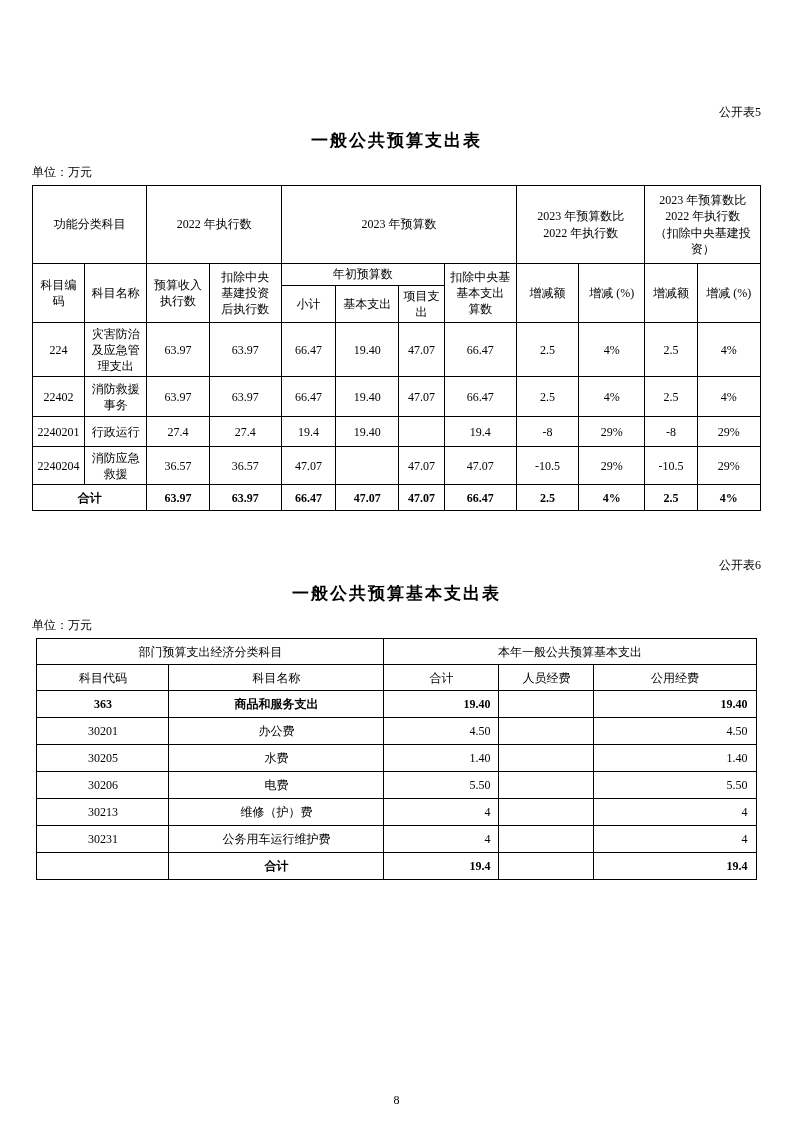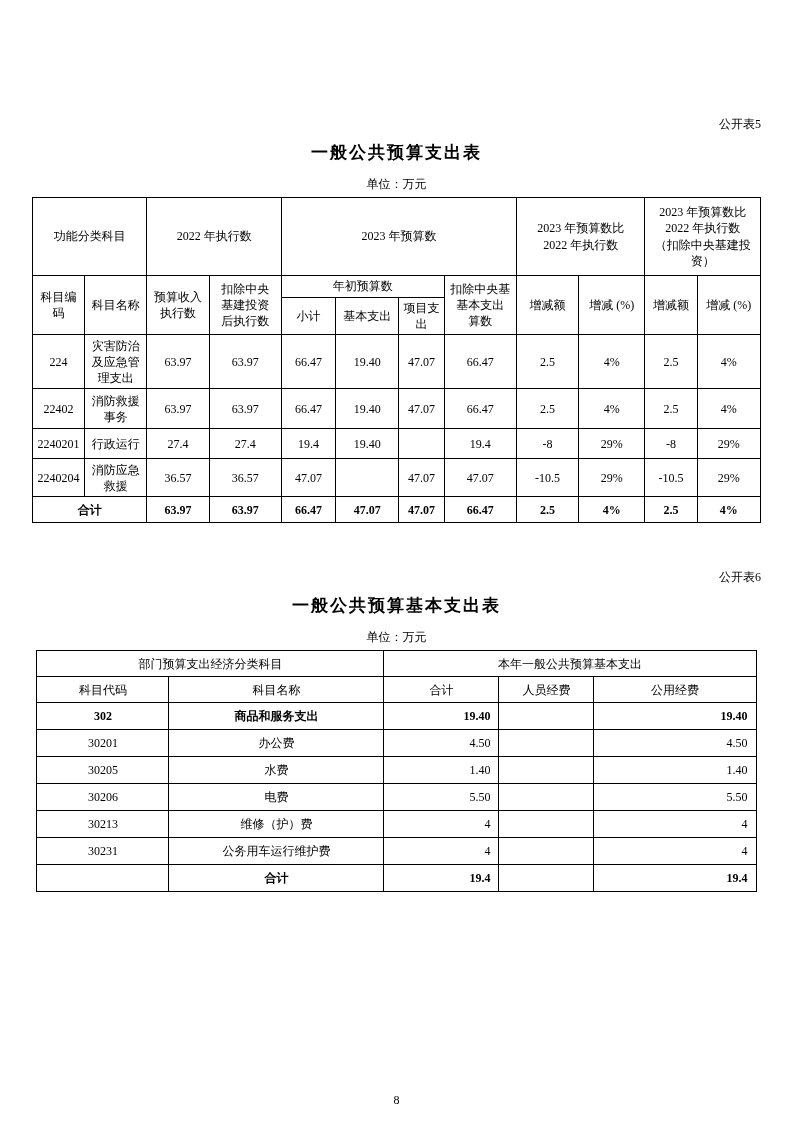--- a/index.html
+++ b/index.html
@@ -2,32 +2,32 @@
 <html><head>
 <meta charset="utf-8">
 <style>
   * { margin:0; padding:0; box-sizing:border-box; }
   html,body { background:#ffffff; }
   body {
     width:793px; height:1122px; position:relative;
     font-family:"Liberation Serif","DejaVu Serif",serif;
     color:#000;
   }
-  .page { position:absolute; inset:0; padding:12px 32px; }
+  .page { position:absolute; inset:0; padding:0 32px; }
 
   .table-tag { text-align:right; font-size:12px; }
   .tag1 { margin-top:104px; }
   .tag2 { margin-top:46px;text-align:right; }
   .doc-title {
     text-align:center;
     font-family:"Liberation Sans","DejaVu Sans",sans-serif;
     font-size:17px; font-weight:bold; letter-spacing:2px;
     margin-top:8px;
   }
-  .unit { text-align:center; font-size:12px; margin:12px 0 4px; }
+  .unit { text-align:left; font-size:12px; margin:12px 0 4px; }
 
   table { border-collapse:collapse; table-layout:fixed; font-size:12px; }
   th,td {
     border:1px solid #000; text-align:center; vertical-align:middle;
     padding:2px 3px; font-weight:normal; word-break:break-all;
     line-height:1.35;
   }
   .prewrap { white-space:pre-line; }
   .al { text-align:center; }
   .ar { text-align:right; }
@@ -210,21 +210,21 @@
       <tr>
         <th>科目代码</th>
         <th>科目名称</th>
         <th>合计</th>
         <th>人员经费</th>
         <th>公用经费</th>
       </tr>
     </thead>
     <tbody>
         <tr class="bold">
-          <td class="al pad">302</td>
+          <td class="al pad">363</td>
           <td class="al pad">商品和服务支出</td>
           <td class="ar pad">19.40</td>
           <td class="ar pad"></td>
           <td class="ar pad">19.40</td>
         </tr>
         <tr>
           <td class="al pad">30201</td>
           <td class="al pad">办公费</td>
           <td class="ar pad">4.50</td>
           <td class="ar pad"></td>

